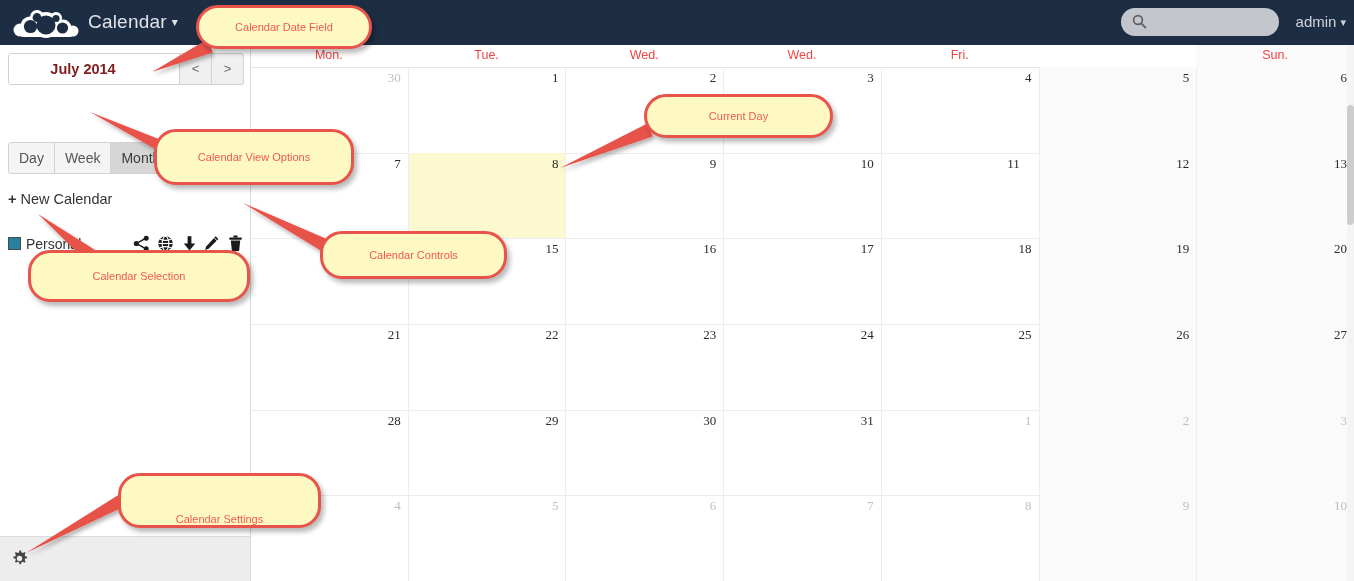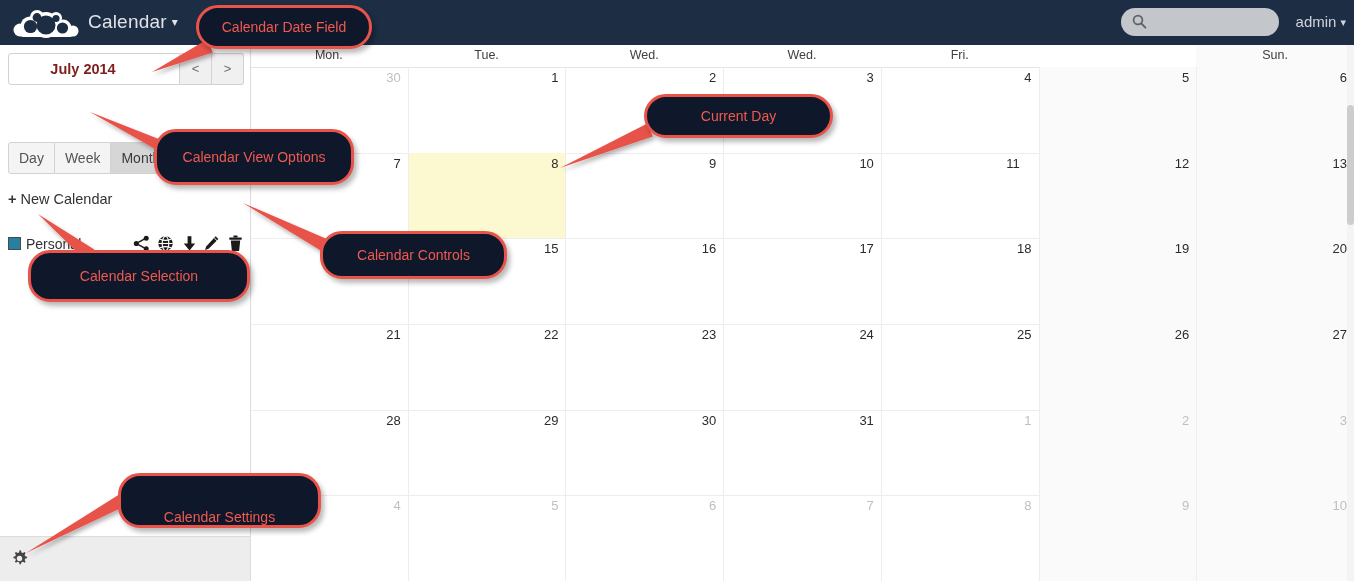--- a/index.html
+++ b/index.html
@@ -110,51 +110,51 @@
   .grid{
     position:absolute;left:250px;top:45px;width:1104px;height:536px;
     background:#fff;overflow:hidden;
   }
   .dayhdr{
     position:absolute;top:0;left:0;width:1104px;height:22px;
     border-bottom:1px solid #e5e5e5;
   }
   .dayhdr .cell{
     position:absolute;top:0;height:22px;
-    font-size:12.5px;color:#404040;text-align:center;line-height:21px;
+    font-size:12.5px;color:#ef4444;text-align:center;line-height:21px;
   }
   .dayhdr .cell.we{background:#fafafa;}
   .weekrow{position:absolute;left:0;width:1104px;border-bottom:1px solid #ededed;}
   .daycell{
     position:absolute;top:0;box-sizing:border-box;
     border-left:1px solid #ededed;height:100%;
   }
   .daycell.first{border-left:none;}
   .daycell.we{background:#fafafa;}
   .daycell.today{background:#fcf8cf;}
   .daynum{
     position:absolute;right:7px;top:3px;
-    font-size:13px;color:#2b2b2b;
+    font-size:13px;color:#2b2b2b;font-family:Liberation Serif, serif;
   }
   .daynum.other{color:#bfbfbf;}
   .scrollbar{
     position:absolute;right:0;top:45px;width:7px;height:536px;
     background:#f4f4f4;
   }
   .scrollthumb{
     position:absolute;right:0;top:60px;width:7px;height:120px;
     background:#cdcdcd;border-radius:4px;
   }
 
   
   .anno-layer{position:absolute;inset:0;z-index:60;pointer-events:none;}
   .callout{
     position:absolute;box-sizing:border-box;
-    background:#0f172a;border:3.5px solid #e8534a;border-radius:22px;
-    color:#ef5a50;font-size:14px;text-align:center;
+    background:#fef9c3;border:3.5px solid #e8534a;border-radius:22px;
+    color:#ef5a50;font-size:11px;text-align:center;
     font-family:"Liberation Sans",sans-serif;
     box-shadow:3px 4px 5px rgba(0,0,0,.28);
     display:flex;align-items:center;justify-content:center;
     white-space:nowrap;
   }
   .anno-svg{position:absolute;inset:0;width:1354px;height:581px;}
 </style>
 </head>
 <body>
 

